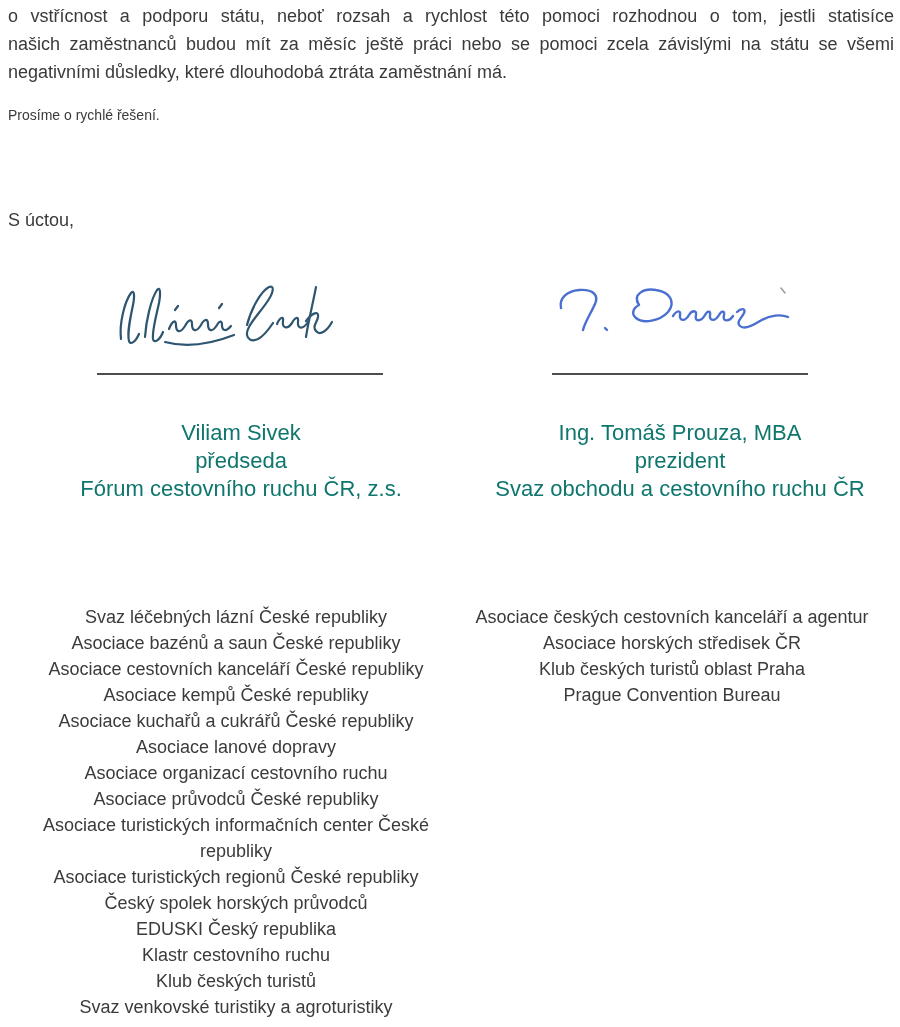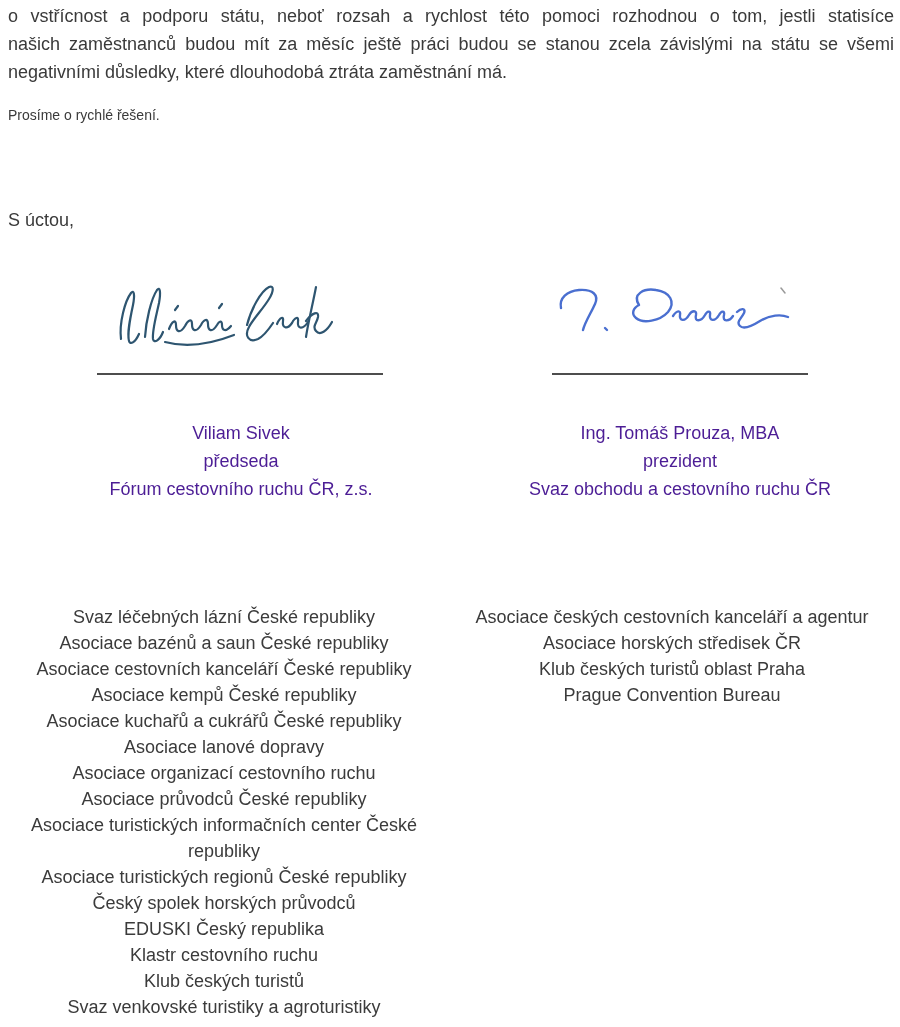--- a/index.html
+++ b/index.html
@@ -14,37 +14,37 @@
   }
   .abs{position:absolute;}
   .body-par{left:8px;top:2px;width:886px;font-size:18px;line-height:28px;}
   .jline{text-align:justify;text-align-last:justify;white-space:normal;}
   .lline{text-align:left;}
   .request{left:8px;top:107px;font-size:14px;}
   .salutation{left:8px;top:210px;font-size:18px;}
   .sig-rule{height:0;border-top:2px solid #4d4d4d;}
   .rule-left{left:97px;top:373px;width:286px;}
   .rule-right{left:552px;top:373px;width:256px;}
-  .sig-block{top:419px;width:400px;text-align:center;font-size:18px;line-height:28px;color:#4c1d95;}
+  .sig-block{top:419px;width:400px;text-align:center;font-size:22px;line-height:28px;color:#0f766e;}
   .sig-block-left{left:41px;}
   .sig-block-right{left:480px;}
   .org-list{top:604px;font-size:18px;line-height:26px;text-align:center;color:#3b3b3b;}
-  .org-list-left{left:0;width:448px;text-align:center;}
+  .org-list-left{left:12px;width:448px;text-align:center;}
   .org-list-right{left:447px;width:450px;}
   .org-item{margin:0;}
   .sig-svg{display:block;}
 </style>
 </head>
 <body>
 
 <div class="page">
 
   <div class="abs body-par">
     <div class="jline">o vstřícnost a podporu státu, neboť rozsah a rychlost této pomoci rozhodnou o tom, jestli statisíce</div>
-    <div class="jline">našich zaměstnanců budou mít za měsíc ještě práci budou se stanou zcela závislými na státu se všemi</div>
+    <div class="jline">našich zaměstnanců budou mít za měsíc ještě práci nebo se pomoci zcela závislými na státu se všemi</div>
     <div class="lline">negativními důsledky, které dlouhodobá ztráta zaměstnání má.</div>
   </div>
 
   <div class="abs request">Prosíme o rychlé řešení.</div>
 
   <div class="abs salutation">S úctou,</div>
 
   <svg class="abs sig-svg" style="left:115px;top:279px;" width="218" height="84" viewBox="0 0 218 84" aria-label="Viliam Sivek">
     <g fill="none" stroke="#2e5570" stroke-width="2.2" stroke-linecap="round" stroke-linejoin="round">
       <path d="M6,60 C4,44 10,22 16,14 C19,10 20,16 18,26 C15,40 12,54 14,62 C15,66 20,64 24,55"></path>

